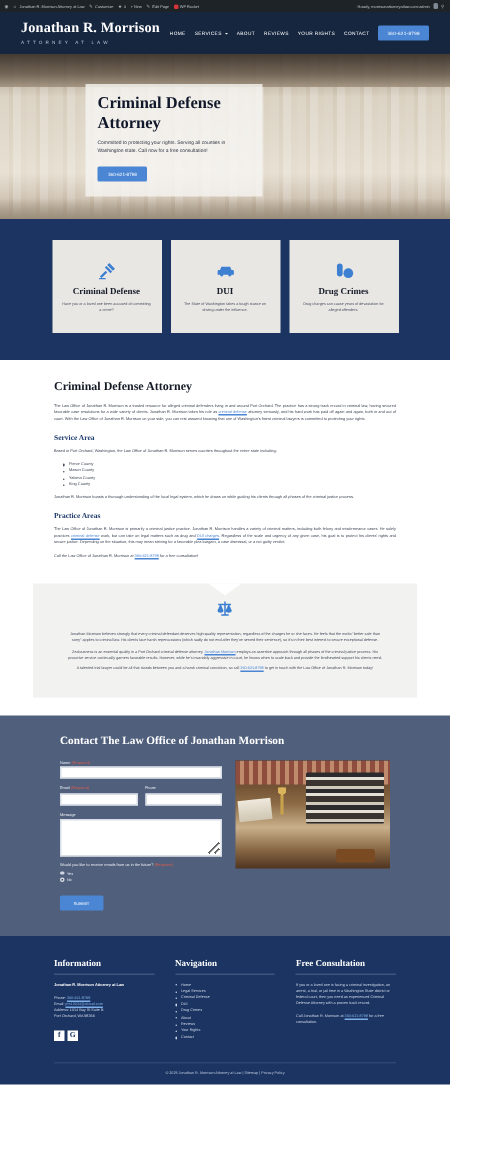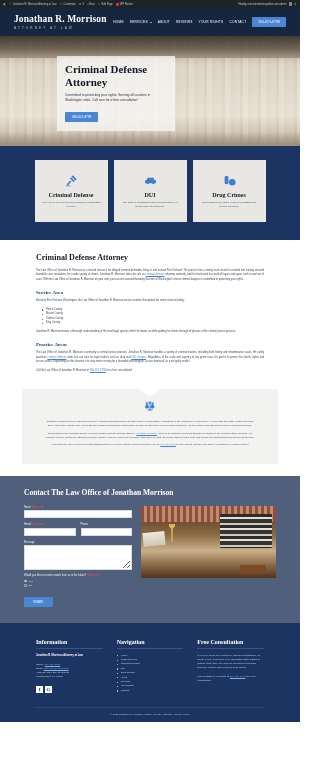--- a/index.html
+++ b/index.html
@@ -61,21 +61,21 @@
   
   .approach-wrap{background:#fff;padding:0 0 12px;}
   .approach{margin:0 22px;background:#f2f2f1;padding:11px 22px 13px;text-align:center;position:relative;}
   .notch{position:absolute;top:0;left:50%;transform:translateX(-50%);width:0;height:0;border-left:11px solid transparent;border-right:11px solid transparent;border-top:8px solid #ffffff;}
   .app-ico{color:#3d7fd0;margin-bottom:4px;}
   .app-t{font-family:"Liberation Serif",serif;font-size:7px;font-weight:700;color:#141a26;margin-bottom:6px;}
   .app-p{font-size:2.5px;line-height:4.3px;color:#454b59;margin-bottom:3px;}
   .app-p a{color:#4a86d4;text-decoration:underline;}
 
   
-  .contact{background:#4f5f7c;padding:12px 24px 16px;}
+  .contact{background:#4f5f7c;padding:12px 40px 16px;}
   .c-title{font-family:"Liberation Serif",serif;font-size:7.5px;font-weight:700;color:#ffffff;margin-bottom:9px;}
   .c-grid{display:flex;gap:9px;}
   .c-form{width:108px;}
   .lbl{font-size:2.6px;color:#eef1f6;margin-bottom:1.5px;display:block;}
   .req{color:#e05b4a;}
   .inp{width:100%;height:8px;background:#ffffff;border:1px solid #d8dde6;margin-bottom:5px;display:block;}
   .row2{display:flex;gap:5px;}
   .row2>div{flex:1;}
   .ta{width:100%;height:25px;background:#fff;border:1px solid #d8dde6;margin-bottom:4px;display:block;}
   .q{font-size:2.6px;color:#eef1f6;margin-bottom:2.5px;}

